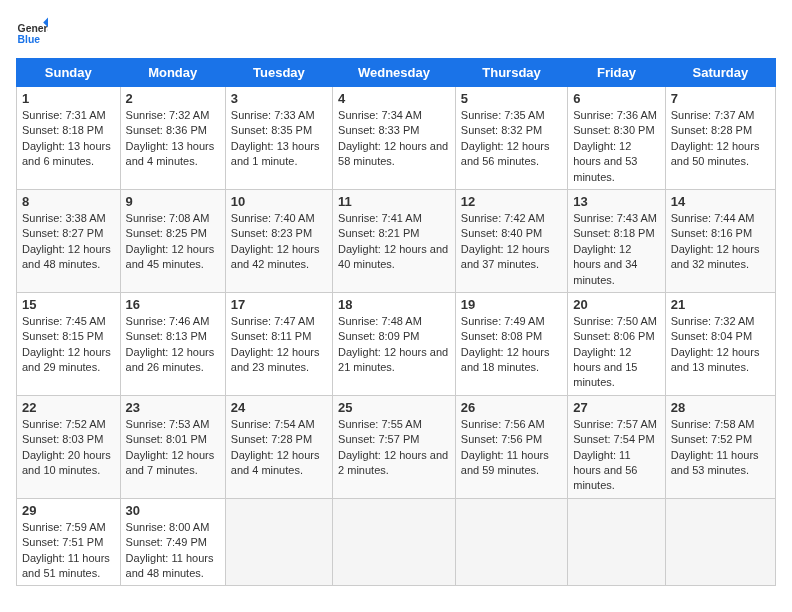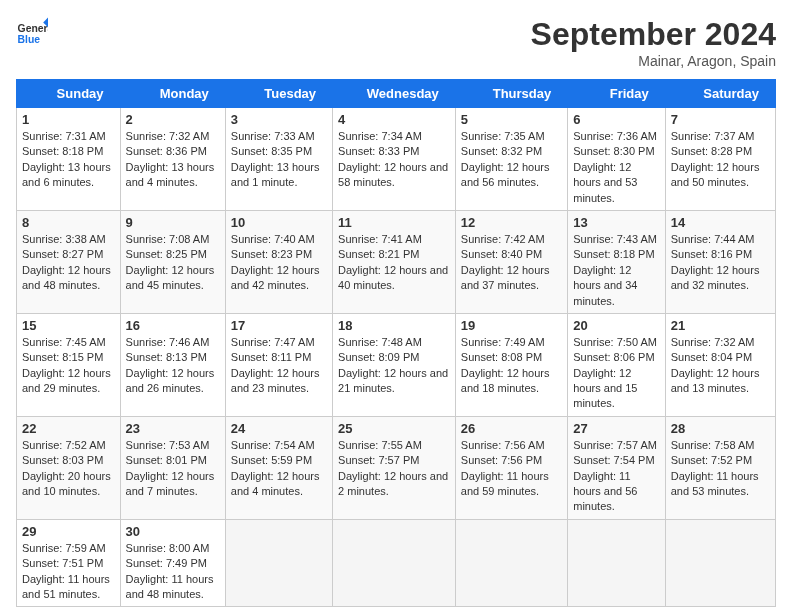--- a/index.html
+++ b/index.html
@@ -39,21 +39,21 @@
     }
     table {
       width: 100%;
       border-collapse: collapse;
       font-size: 11px;
     }
     thead tr th {
       background: #1a73e8;
       color: #fff;
       padding: 6px 16px;
-      text-align: right;
+      text-align: center;
       font-size: 13px;
       font-weight: bold;
       border: 1px solid #1a73e8;
     }
     tbody tr td {
       border: 1px solid #ccc;
       vertical-align: top;
       padding: 4px 5px;
       min-height: 70px;
       height: 80px;
@@ -81,24 +81,20 @@
 </head>
 <body>
 
 <div class="header">
   <div class="logo">
     <svg class="logo-icon" viewBox="0 0 40 40">
       <text x="2" y="20" font-size="13" font-weight="bold" fill="#333">General</text>
       <text x="2" y="34" font-size="13" font-weight="bold" fill="#1a73e8">Blue</text>
       <polygon points="34,8 40,2 40,14" fill="#1a73e8"></polygon>
     </svg>
-  </div>
-  <div class="title-block">
-    <div class="month-title">September 2024</div>
-    <div class="location">Mainar, Aragon, Spain</div>
   </div>
 </div>
 
 <table>
   <thead>
     <tr>
       <th>Sunday</th>
       <th>Monday</th>
       <th>Tuesday</th>
       <th>Wednesday</th>
@@ -296,21 +292,21 @@
         <div class="day-info">
           <span>Sunrise: 7:53 AM</span><br>
           <span>Sunset: 8:01 PM</span><br>
           <span>Daylight: 12 hours and 7 minutes.</span>
         </div>
       </td>
         <td>
         <span class="day-num">24</span>
         <div class="day-info">
           <span>Sunrise: 7:54 AM</span><br>
-          <span>Sunset: 5:59 PM</span><br>
+          <span>Sunset: 7:28 PM</span><br>
           <span>Daylight: 12 hours and 4 minutes.</span>
         </div>
       </td>
         <td>
         <span class="day-num">25</span>
         <div class="day-info">
           <span>Sunrise: 7:55 AM</span><br>
           <span>Sunset: 7:57 PM</span><br>
           <span>Daylight: 12 hours and 2 minutes.</span>
         </div>

